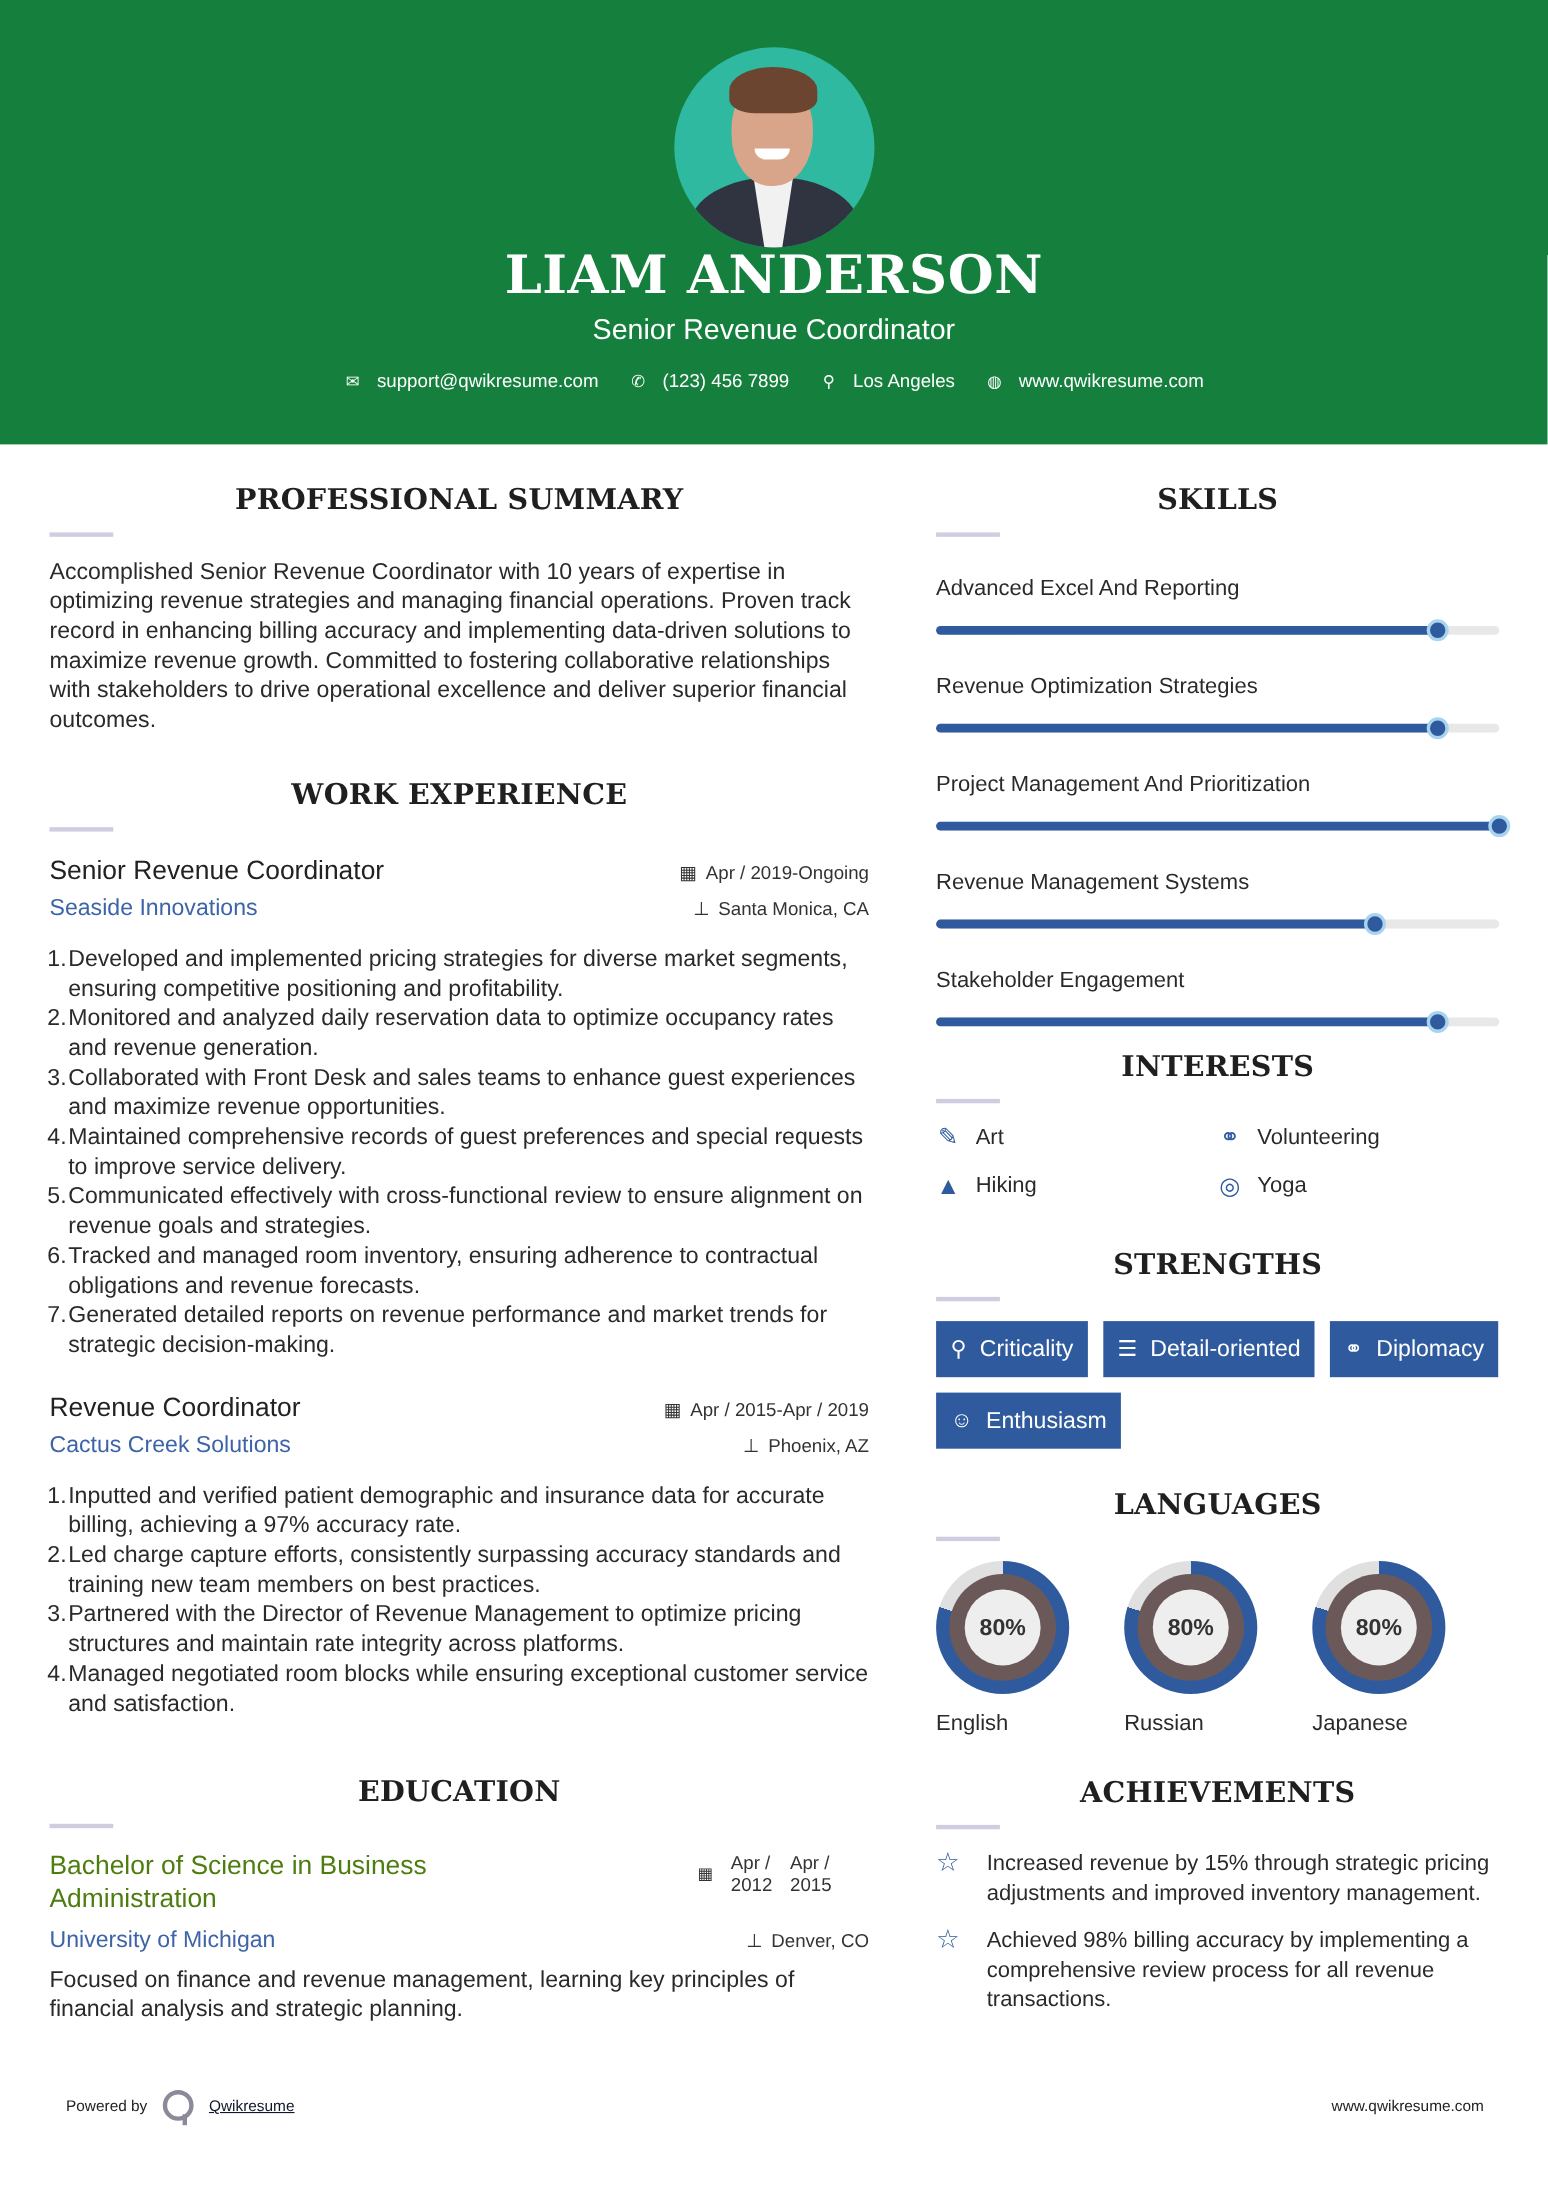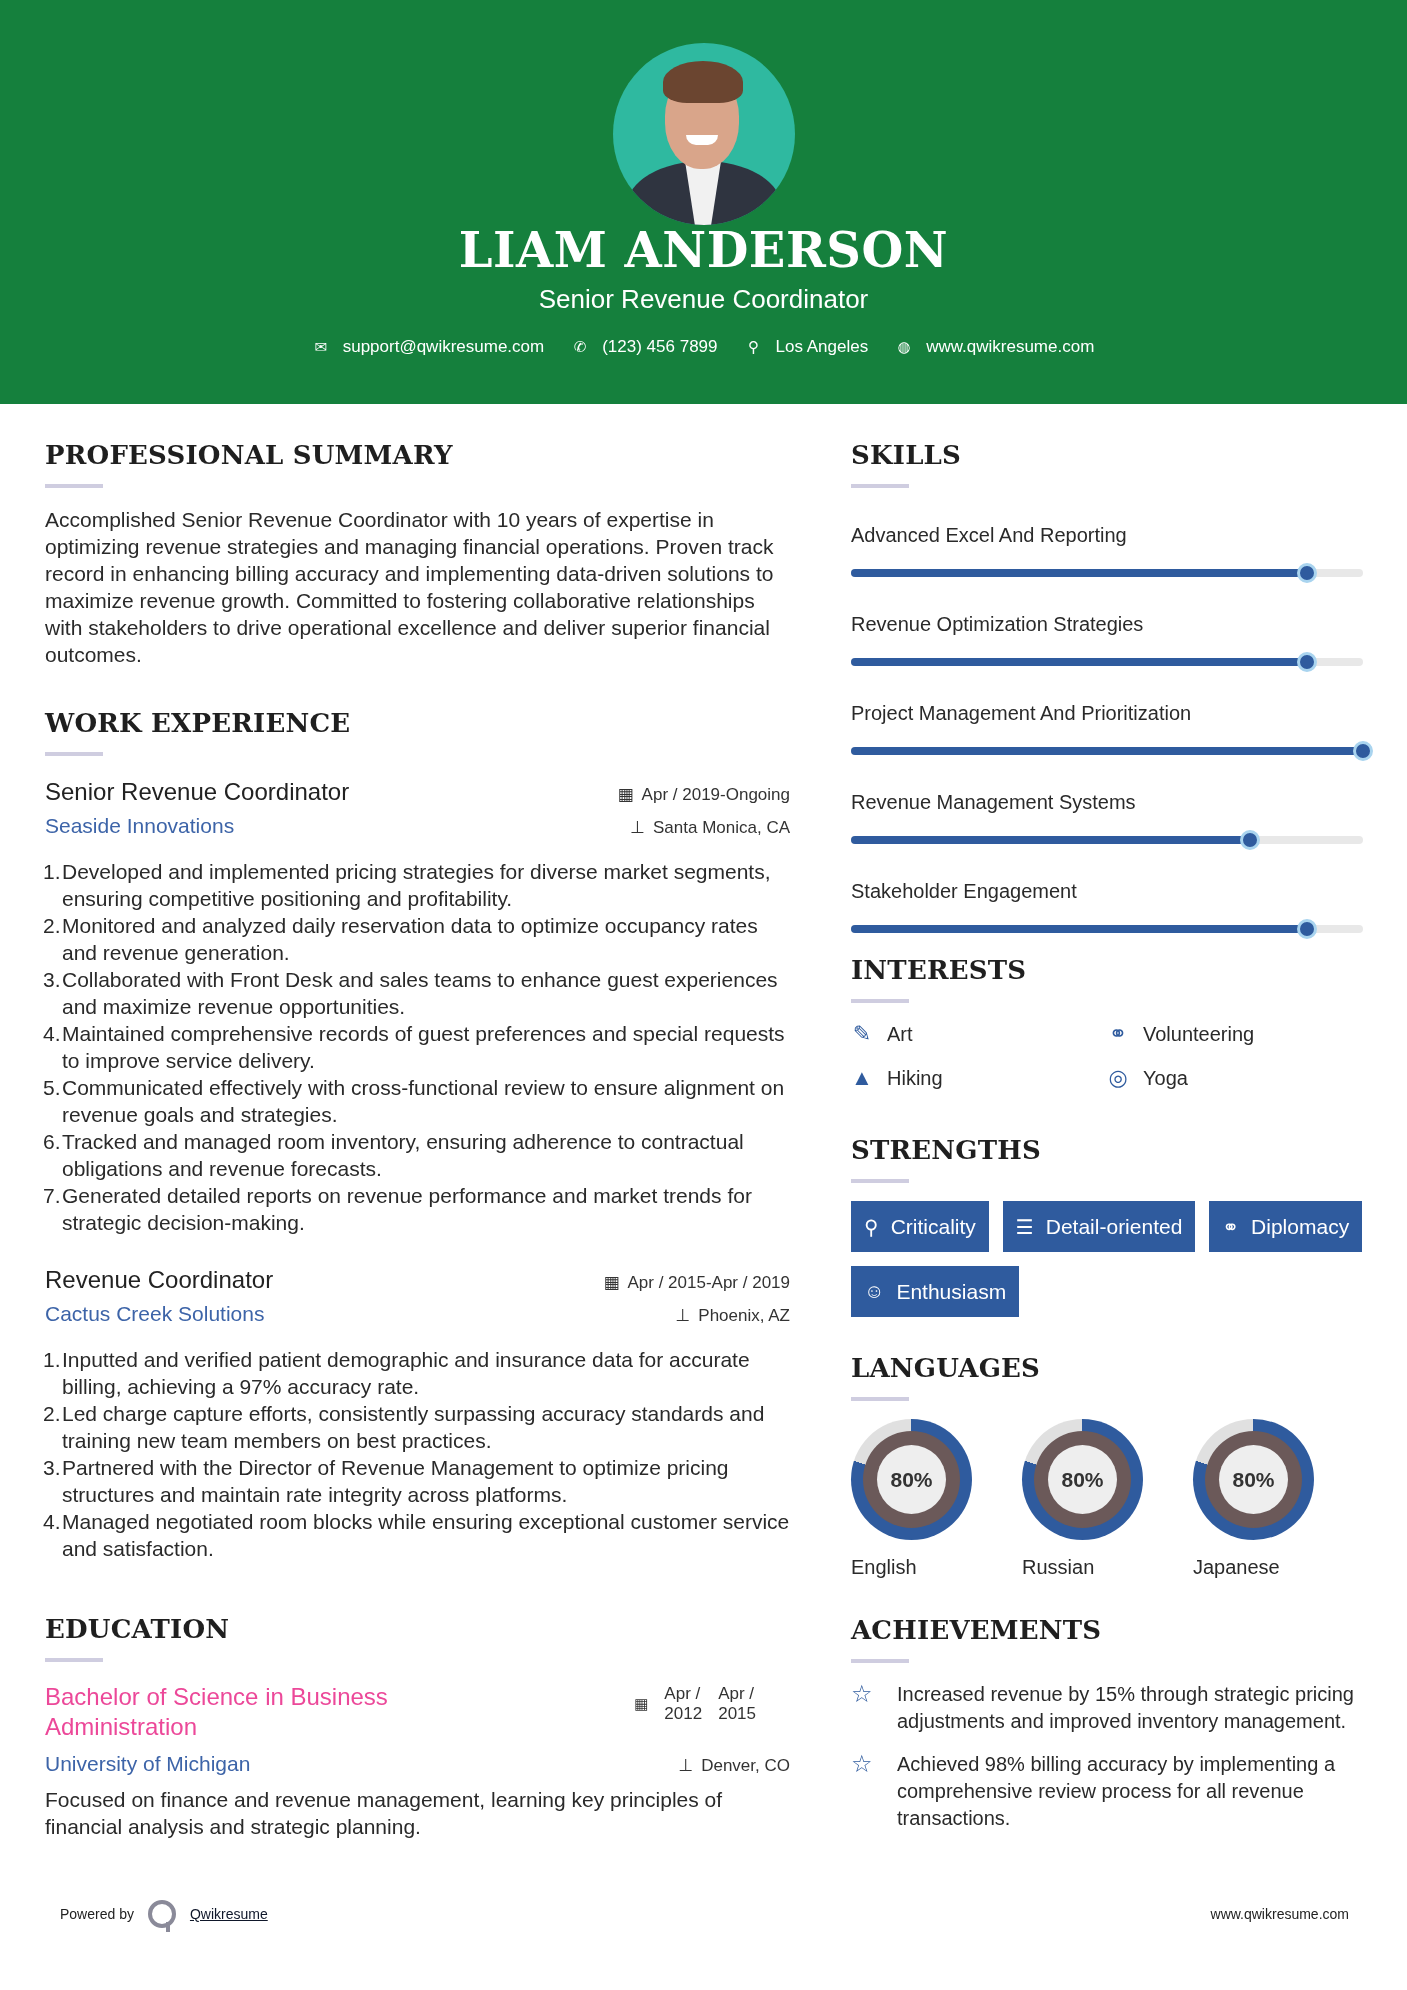--- a/index.html
+++ b/index.html
@@ -16,37 +16,37 @@
 
   .name { position: absolute; left: 0; top: 222px; width: 1407px; text-align: center; font-family: "DejaVu Serif", "Liberation Serif", serif; font-weight: bold; font-size: 48px; color: #ffffff; letter-spacing: 0.5px; }
   .title { position: absolute; left: 0; top: 284px; width: 1407px; text-align: center; font-size: 26px; color: #ffffff; }
   .contacts { position: absolute; left: 0; top: 337px; width: 1407px; display: flex; justify-content: center; align-items: center; gap: 12px; font-size: 17px; color: #ffffff; }
   .contacts .ci { display: inline-flex; align-items: center; gap: 14px; margin: 0 8px; }
   .contacts .ico { font-size: 15px; color: #ffffff; width: 16px; text-align: center; }
 
   .col-left { position: absolute; left: 45px; top: 440px; width: 745px; }
   .col-right { position: absolute; left: 851px; top: 440px; width: 512px; }
 
-  .sec-title { font-family: "DejaVu Serif", "Liberation Serif", serif; font-weight: bold; font-size: 26px; color: #1f1f1f; letter-spacing: 0.2px; }
+  .sec-title { font-family: "DejaVu Serif", "Liberation Serif", serif; font-weight: bold; font-size: 26px; color: #1f1f1f; letter-spacing: 0.2px; text-align: center; }
   .sec-line { width: 58px; height: 4px; background: #cfcde0; margin-top: 14px; margin-bottom: 18px; }
 
   .para { font-size: 21px; line-height: 27px; color: #2a2a2a; }
 
   .job { margin-top: 0; }
   .job-head { display: flex; justify-content: space-between; align-items: baseline; }
   .job-title { font-size: 24px; color: #222; }
   .job-date, .job-loc { font-size: 17px; color: #333; display: inline-flex; align-items: center; gap: 8px; }
   .job-sub { display: flex; justify-content: space-between; align-items: baseline; margin-top: 8px; }
   .company { font-size: 21px; color: #3d64a8; }
   .bullets { margin-top: 20px; font-size: 21px; line-height: 27px; color: #2a2a2a; }
   .bullets li { list-style: none; display: flex; }
   .bullets .num { width: 19px; flex: none; text-align: left; margin-left: -2px; }
 
   .edu-head { display: flex; justify-content: space-between; }
-  .edu-title { font-size: 24px; line-height: 30px; color: #ec4899; width: 420px; }
+  .edu-title { font-size: 24px; line-height: 30px; color: #4d7c0f; width: 420px; }
   .edu-dates { display: flex; gap: 16px; font-size: 17px; color: #333; line-height: 20px; margin-top: 2px; margin-right: 34px; }
   .edu-dates .cal { font-size: 15px; margin-top: 10px; }
 
   .skill { margin-bottom: 22px; margin-top: 36px; }
   .skill-label { font-size: 20px; color: #2a2a2a; }
   .skill-track { position: relative; width: 512px; height: 8px; background: #e8e8e8; border-radius: 4px; margin-top: 22px; }
   .skill-fill { position: absolute; left: 0; top: 0; height: 8px; border-radius: 4px; background: #2f5b9e; }
   .skill-thumb { position: absolute; top: -6px; width: 20px; height: 20px; margin-left: -10px; border-radius: 50%; border: 3px solid #a9d4ef; background: #2f5b9e; }
 
   .interests { display: grid; grid-template-columns: 256px 256px; row-gap: 18px; }

